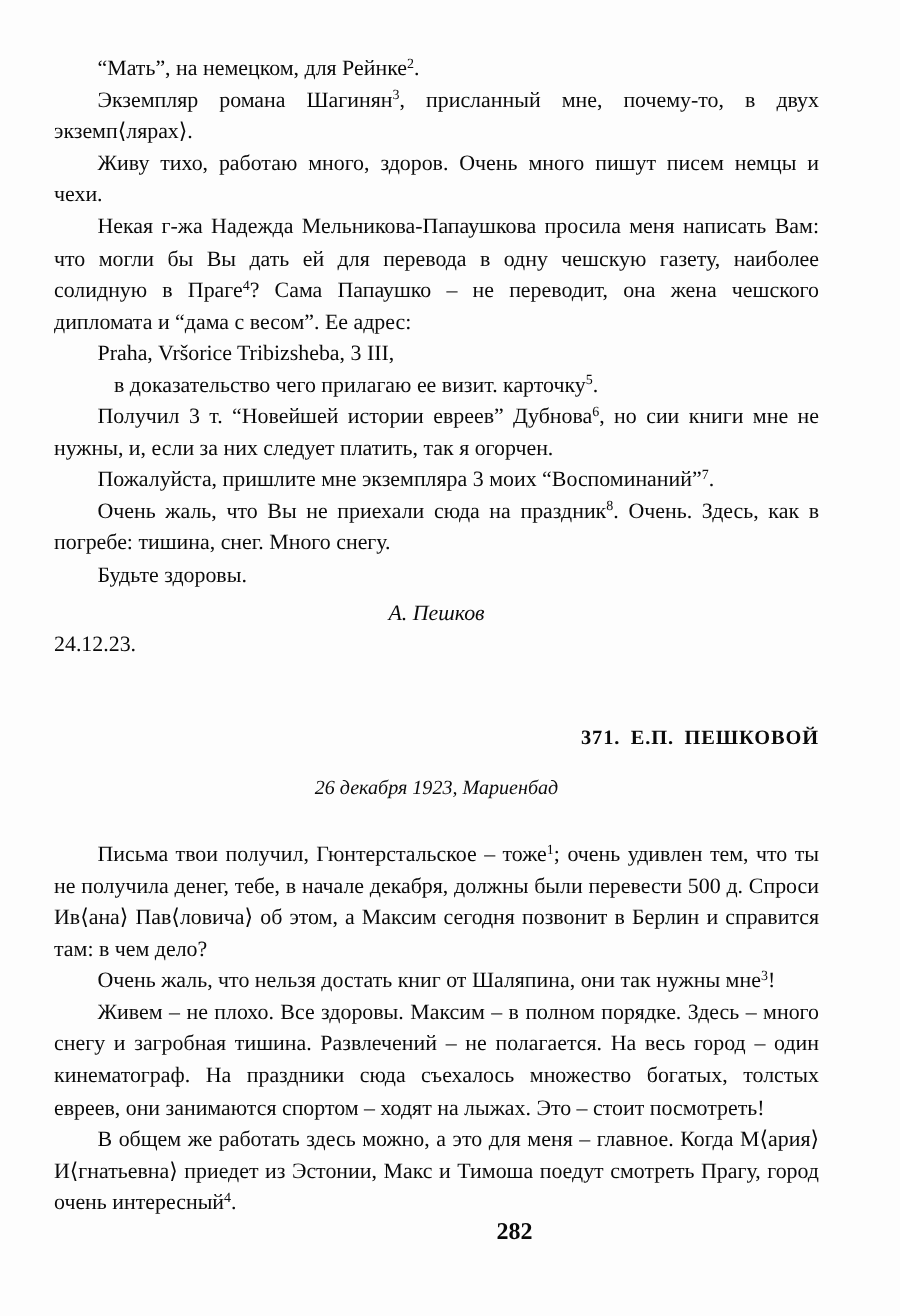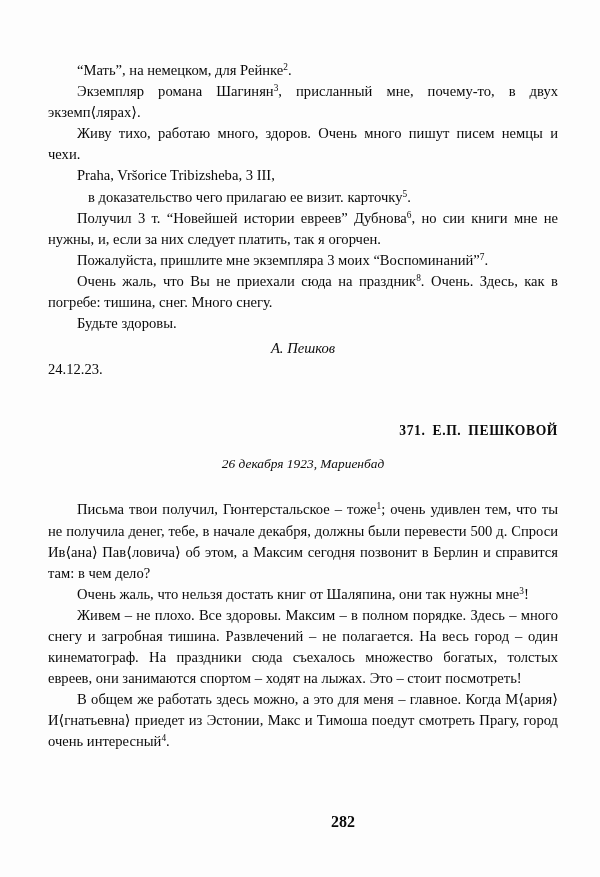--- a/index.html
+++ b/index.html
@@ -19,24 +19,23 @@
   .page {
     position: absolute;
     left: 0; top: 0;
     width: 600px;
     height: 877px;
     box-sizing: border-box;
     padding: 0;
   }
   .textblock {
     position: absolute;
-    left: 48px;
+    left: 36px;
     top: 36px;
     width: 510px;
-    margin-top: 24px;
   }
   p.para {
     margin: 0;
     font-size: 14.6px;
     line-height: 21.1px;
     text-align: justify;
     text-indent: 29px;
     text-justify: inter-word;
     hyphens: manual;
     -webkit-hyphens: manual;
@@ -106,20 +105,21 @@
 
 <div class="page">
 
   <div class="textblock">
 
     <div>
       <div id="l1-part1">
           <p class="para">“Мать”, на немецком, для Рейнке<sup>2</sup>.</p>
           <p class="para">Экземпляр романа Шагинян<sup>3</sup>, присланный мне, почему-то, в двух экземп⟨лярах⟩.</p>
           <p class="para">Живу тихо, работаю много, здоров. Очень много пишут писем немцы и чехи.</p>
+          <p class="para">Некая г-жа Надежда Мельникова-Папаушкова просила меня написать Вам: что могли бы Вы дать ей для перевода в одну чешскую газету, наиболее солидную в Праге<sup>4</sup>? Сама Папаушко – не переводит, она жена чешского дипломата и “дама с весом”. Ее адрес:</p>
         </div>
 
       <p class="para addr addr-lat">Praha, Vršorice Tribizsheba, 3 III,</p>
 
       <p class="para addr2" id="l1-addr-note">в доказательство чего прилагаю ее визит. карточку<sup>5</sup>.</p>
 
       <div id="l1-part2">
           <p class="para">Получил 3 т. “Новейшей истории евреев” Дубнова<sup>6</sup>, но сии книги мне не нужны, и, если за них следует платить, так я огорчен.</p>
           <p class="para">Пожалуйста, пришлите мне экземпляра 3 моих “Воспоминаний”<sup>7</sup>.</p>
           <p class="para">Очень жаль, что Вы не приехали сюда на праздник<sup>8</sup>. Очень. Здесь, как в погребе: тишина, снег. Много снегу.</p>

